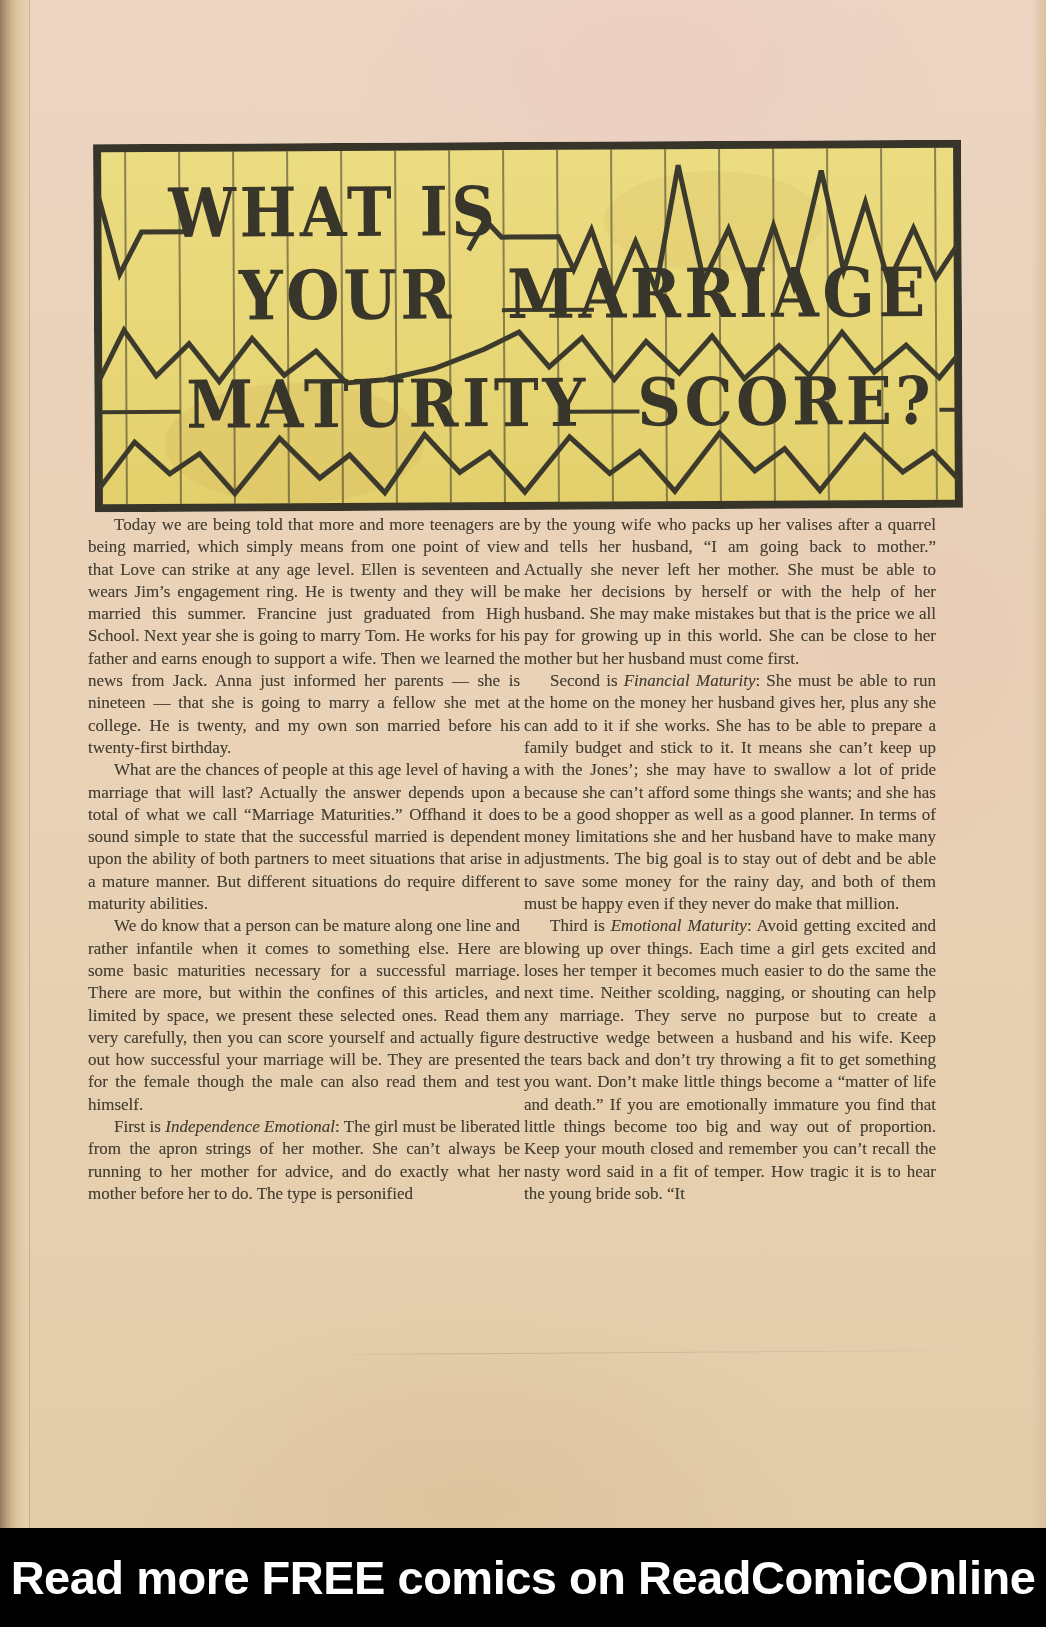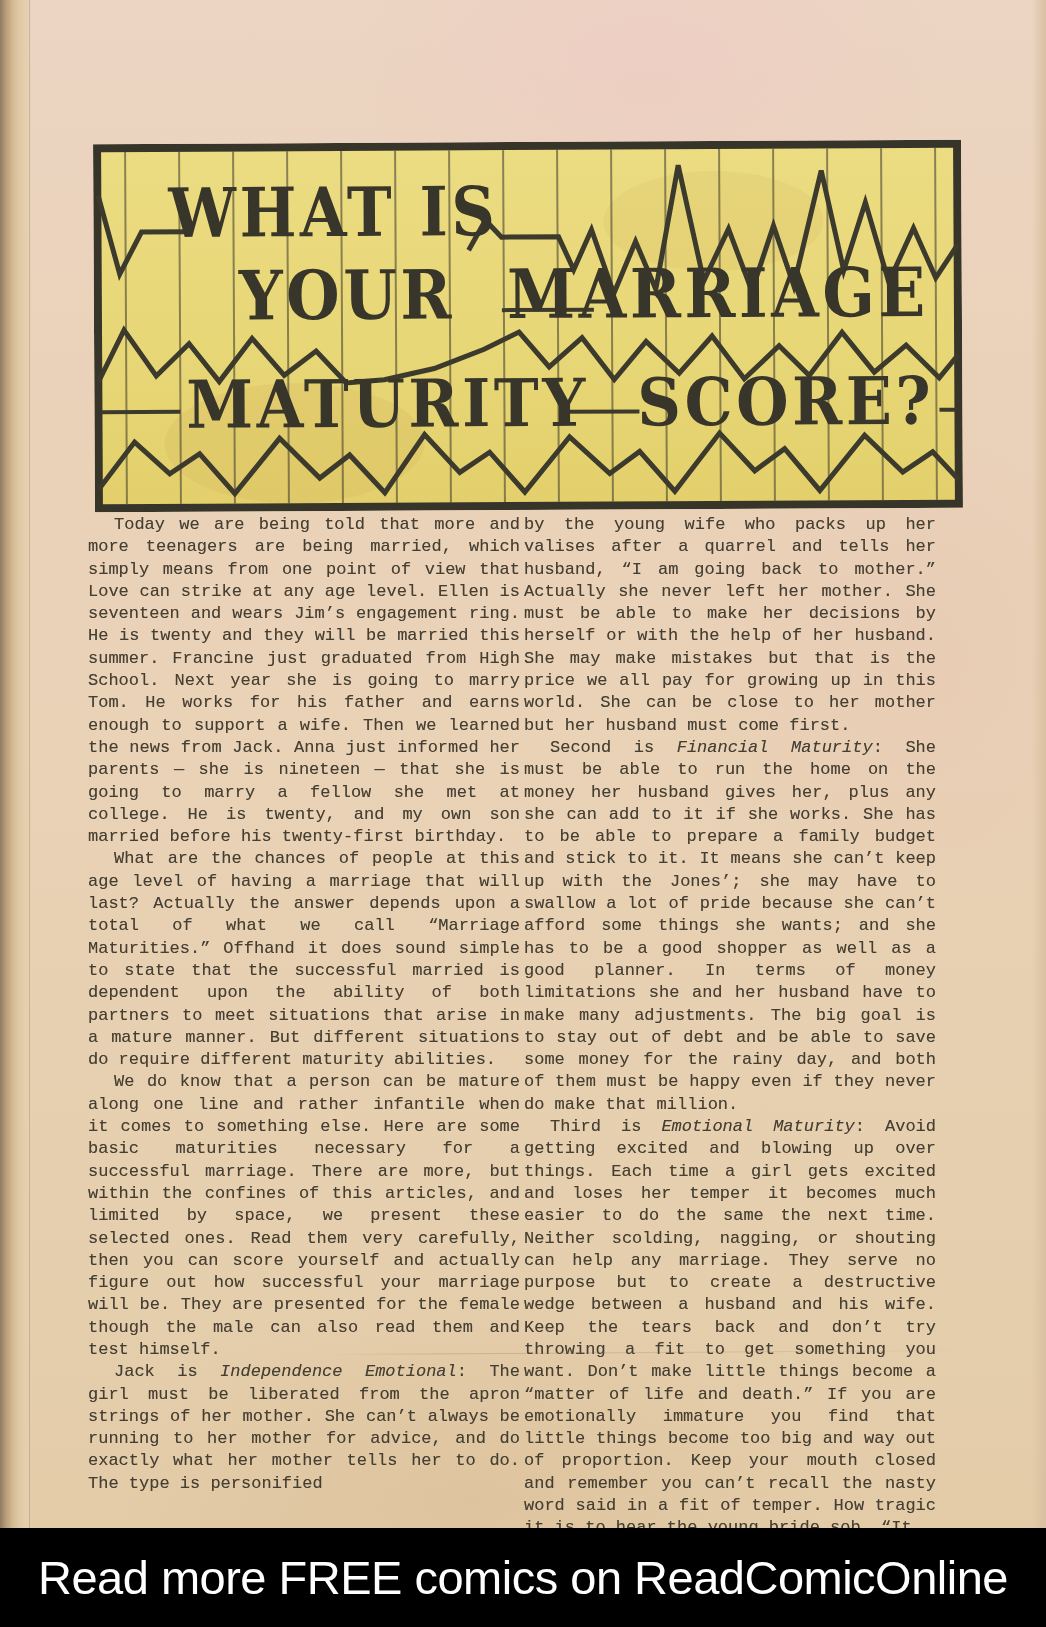--- a/index.html
+++ b/index.html
@@ -26,40 +26,40 @@
   
   .title-box{position:absolute;left:94px;top:142px;width:868px;height:368px;transform:rotate(-0.3deg);}
   .title-box svg{display:block;}
   .title-line{
     font-family:"DejaVu Serif",serif;font-weight:700;
     fill:#38362a;letter-spacing:4px;
   }
   
   .column{
     position:absolute;top:514px;
-    font-family:Liberation Mono, monospace;font-size:17px;line-height:22.3px;
+    font-family:Liberation Serif, serif;font-size:17px;line-height:22.3px;
     color:#453f33;text-align:justify;
     text-shadow:0 0 .4px rgba(69,63,51,.45);
   }
   #col-left{left:88px;width:432px;}
   #col-right{left:524px;width:412px;}
   .para{margin:0;}
   .para.indent{text-indent:26px;}
   .para i{font-style:italic;}
   
   .scratch{position:absolute;left:330px;top:1352px;width:650px;height:1px;
     background:linear-gradient(90deg,rgba(128,104,78,0) 0,rgba(128,104,78,.28) 18%,rgba(128,104,78,.16) 70%,rgba(128,104,78,0) 100%);
     transform:rotate(-.35deg);}
   
   .footer{
     position:absolute;left:0;top:1528px;width:1046px;height:99px;background:#000;
     display:flex;align-items:center;justify-content:center;
   }
   .footer-text{
-    font-family:"Liberation Sans",sans-serif;font-weight:400;font-size:47px;
+    font-family:"Liberation Sans",sans-serif;font-weight:700;font-size:47px;
     color:#fff;letter-spacing:-.5px;white-space:nowrap;
   }
 </style>
 </head>
 <body>
 
 <div id="stage">
 
   <div class="edge-left"></div>
   <div class="edge-left-line"></div>
@@ -93,21 +93,21 @@
       <text class="title-line" x="75" y="93" font-size="68" textLength="330" lengthAdjust="spacingAndGlyphs">WHAT IS</text>
       <text class="title-line" x="145" y="176" font-size="68" textLength="690" lengthAdjust="spacingAndGlyphs" word-spacing="30">YOUR MARRIAGE</text>
       <text class="title-line" x="92" y="284" font-size="66" textLength="748" lengthAdjust="spacingAndGlyphs" word-spacing="26">MATURITY SCORE?</text>
     </svg>
   </div>
 
   <div id="col-left" class="column">
       <p class="para indent"><span>Today we are being told that more and more teenagers are being married, which simply means from one point of view that Love can strike at any age level. Ellen is seventeen and wears Jim’s engagement ring. He is twenty and they will be married this summer. Francine just graduated from High School. Next year she is going to marry Tom. He works for his father and earns enough to support a wife. Then we learned the news from Jack. Anna just informed her parents — she is nineteen — that she is going to marry a fellow she met at college. He is twenty, and my own son married before his twenty-first birthday.</span></p>
       <p class="para indent"><span>What are the chances of people at this age level of having a marriage that will last? Actually the answer depends upon a total of what we call “Marriage Maturities.” Offhand it does sound simple to state that the successful married is dependent upon the ability of both partners to meet situations that arise in a mature manner. But different situations do require different maturity abilities.</span></p>
       <p class="para indent"><span>We do know that a person can be mature along one line and rather infantile when it comes to something else. Here are some basic maturities necessary for a successful marriage. There are more, but within the confines of this articles, and limited by space, we present these selected ones. Read them very carefully, then you can score yourself and actually figure out how successful your marriage will be. They are presented for the female though the male can also read them and test himself.</span></p>
-      <p class="para indent"><span>Jack is </span><i>Independence Emotional</i><span>: The girl must be liberated from the apron strings of her mother. She can’t always be running to her mother for advice, and do exactly what her mother tells her to do. The type is personified</span></p>
+      <p class="para indent"><span>First is </span><i>Independence Emotional</i><span>: The girl must be liberated from the apron strings of her mother. She can’t always be running to her mother for advice, and do exactly what her mother before her to do. The type is personified</span></p>
     </div>
   <div id="col-right" class="column">
       <p class="para"><span>by the young wife who packs up her valises after a quarrel and tells her husband, “I am going back to mother.” Actually she never left her mother. She must be able to make her decisions by herself or with the help of her husband. She may make mistakes but that is the price we all pay for growing up in this world. She can be close to her mother but her husband must come first.</span></p>
       <p class="para indent"><span>Second is </span><i>Financial Maturity</i><span>: She must be able to run the home on the money her husband gives her, plus any she can add to it if she works. She has to be able to prepare a family budget and stick to it. It means she can’t keep up with the Jones’; she may have to swallow a lot of pride because she can’t afford some things she wants; and she has to be a good shopper as well as a good planner. In terms of money limitations she and her husband have to make many adjustments. The big goal is to stay out of debt and be able to save some money for the rainy day, and both of them must be happy even if they never do make that million.</span></p>
       <p class="para indent"><span>Third is </span><i>Emotional Maturity</i><span>: Avoid getting excited and blowing up over things. Each time a girl gets excited and loses her temper it becomes much easier to do the same the next time. Neither scolding, nagging, or shouting can help any marriage. They serve no purpose but to create a destructive wedge between a husband and his wife. Keep the tears back and don’t try throwing a fit to get something you want. Don’t make little things become a “matter of life and death.” If you are emotionally immature you find that little things become too big and way out of proportion. Keep your mouth closed and remember you can’t recall the nasty word said in a fit of temper. How tragic it is to hear the young bride sob. “It</span></p>
     </div>
 
   <div class="scratch"></div>
 
   <div class="footer">

